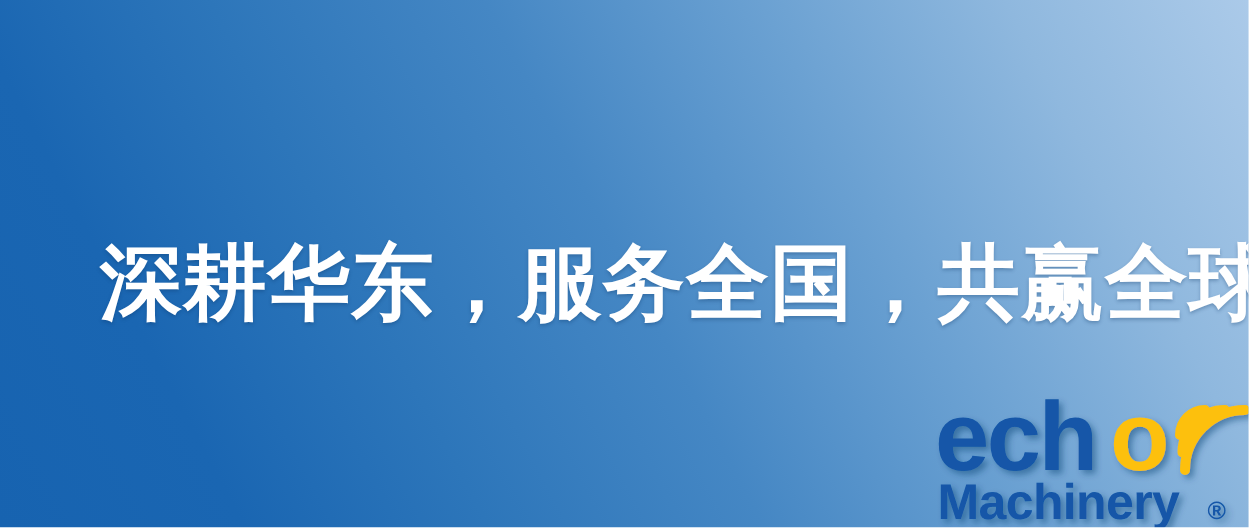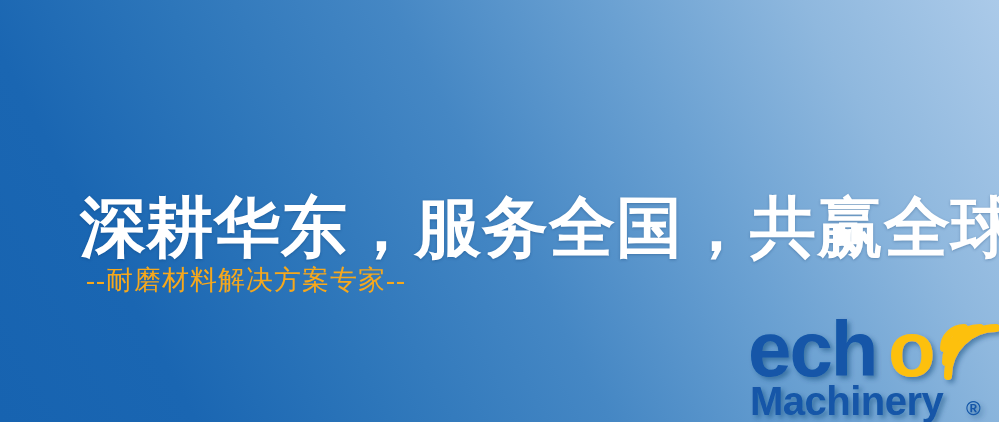--- a/index.html
+++ b/index.html
@@ -80,21 +80,20 @@
     overflow: hidden;
   }
 </style>
 </head>
 <body>
 
 <div class="banner">
 
   <h1 class="headline">深耕华东，服务全国，共赢全球</h1>
 
-  <div class="subtitle">--耐磨材料解决方案专家--</div>
 
   <div class="logo">
 
     <span class="logo-wordmark-text">echo</span>
     <span class="logo-sub-text">Machinery</span>
 
     <svg class="logo-mark" viewBox="0 0 251 122" xmlns="http://www.w3.org/2000/svg">
       <defs>
         <filter id="dropshadow" x="-30%" y="-30%" width="180%" height="180%">
           <feDropShadow dx="3" dy="3" stdDeviation="2.4" flood-color="#0d3a6b" flood-opacity="0.45"></feDropShadow>

